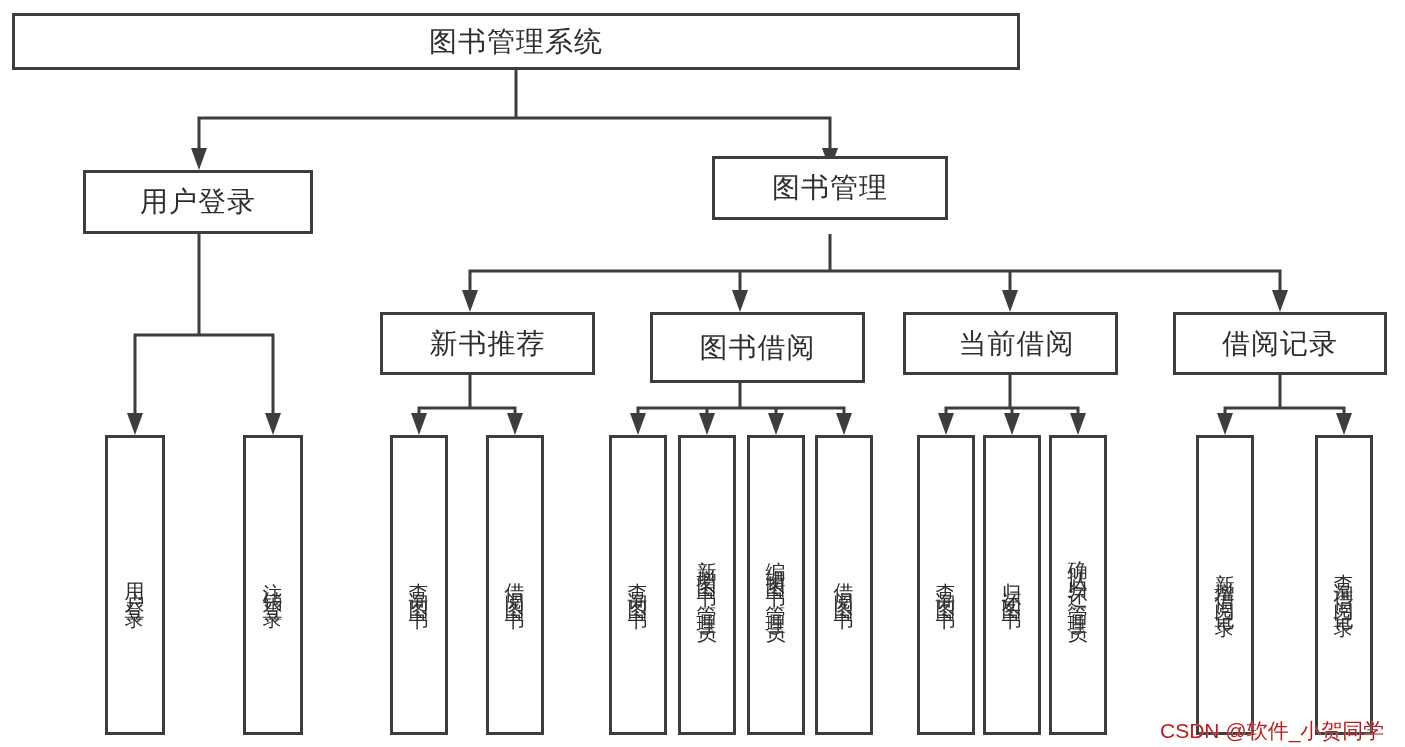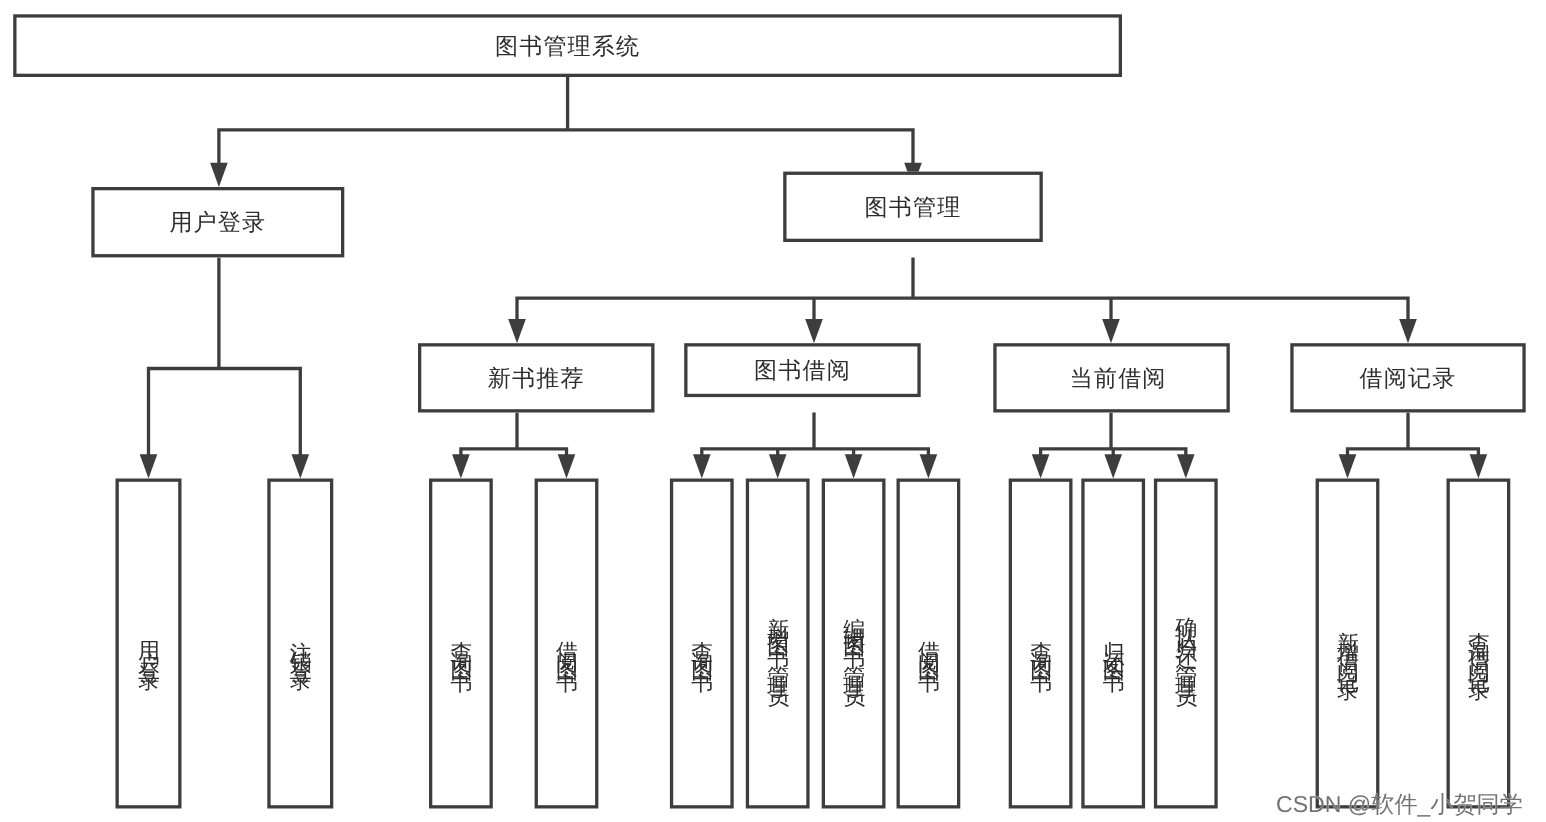--- a/index.html
+++ b/index.html
@@ -21,38 +21,38 @@
     position: absolute;
     background: #ffffff;
     border: 3px solid #3d3d3d;
     box-sizing: border-box;
     display: flex;
     align-items: center;
     justify-content: center;
     color: #2e2e2e;
     z-index: 2;
   }
-  .h-node { font-size: 21px; letter-spacing: 1px; }
+  .h-node { font-size: 28px; letter-spacing: 1px; }
   .v-node {
     writing-mode: vertical-rl;
     text-orientation: mixed;
     font-size: 20px;
     letter-spacing: 9px;
     line-height: 1;
     top: 435px;
     height: 300px;
     padding: 4px 0;
   }
   .watermark {
     position: absolute;
     left: 1160px;
     top: 717px;
     width: 245px;
     font-size: 21px;
-    color: #737373;
+    color: #b91c1c;
     text-shadow: 0 0 1px #ffffff;
     white-space: nowrap;
     z-index: 3;
   }
 </style>
 </head>
 <body>
 
 <div class="canvas">
 
@@ -98,21 +98,21 @@
       <polygon points="1336,413 1352,413 1344,435"></polygon>
     </g>
   </svg>
 
   <div class="node h-node" style="left:12px; top:13px; width:1008px; height:57px;">图书管理系统</div>
 
   <div class="node h-node" style="left:83px; top:170px; width:230px; height:64px;">用户登录</div>
   <div class="node h-node" style="left:712px; top:156px; width:236px; height:64px;">图书管理</div>
 
   <div class="node h-node" style="left:380px; top:312px; width:215px; height:63px;">新书推荐</div>
-  <div class="node h-node" style="left:622px; top:312px; width:215px; height:49px;">图书借阅</div>
+  <div class="node h-node" style="left:650px; top:312px; width:215px; height:71px;">图书借阅</div>
   <div class="node h-node" style="left:903px; top:312px; width:215px; height:63px;padding-left:12px;">当前借阅</div>
   <div class="node h-node" style="left:1173px; top:312px; width:214px; height:63px;">借阅记录</div>
 
   <div class="node v-node" style="left:105px; width:60px;">用户登录</div>
   <div class="node v-node" style="left:243px; width:60px;">注销登录</div>
 
   <div class="node v-node" style="left:390px; width:58px;">查询图书</div>
   <div class="node v-node" style="left:486px; width:58px;">借阅图书</div>
 
   <div class="node v-node" style="left:609px; width:58px;">查询图书</div>

